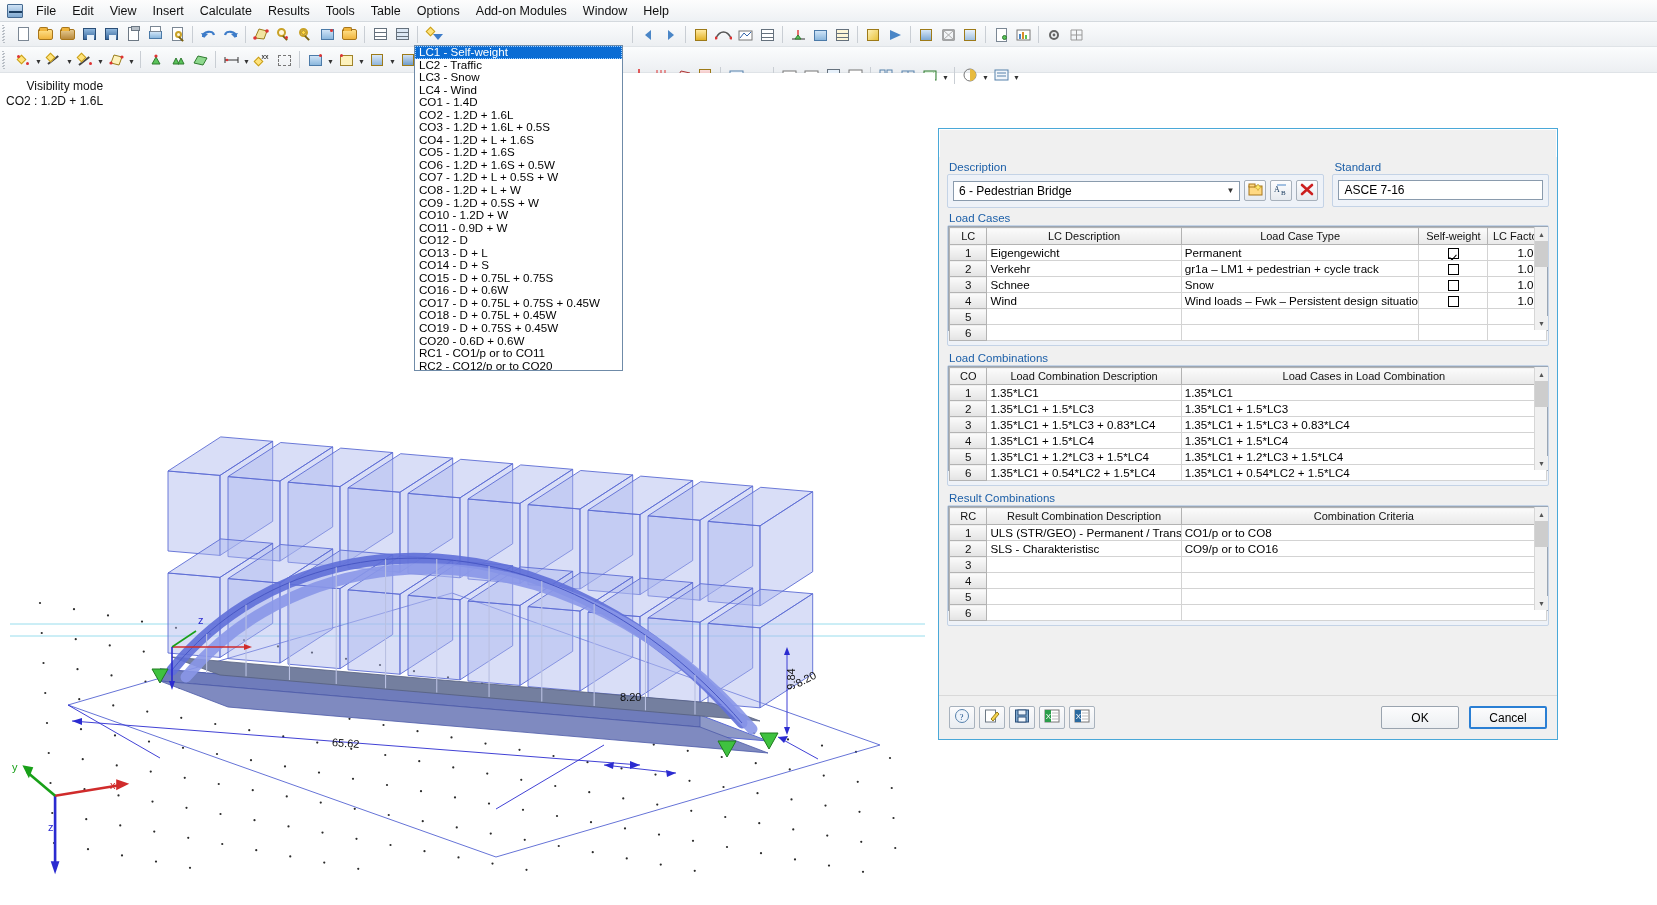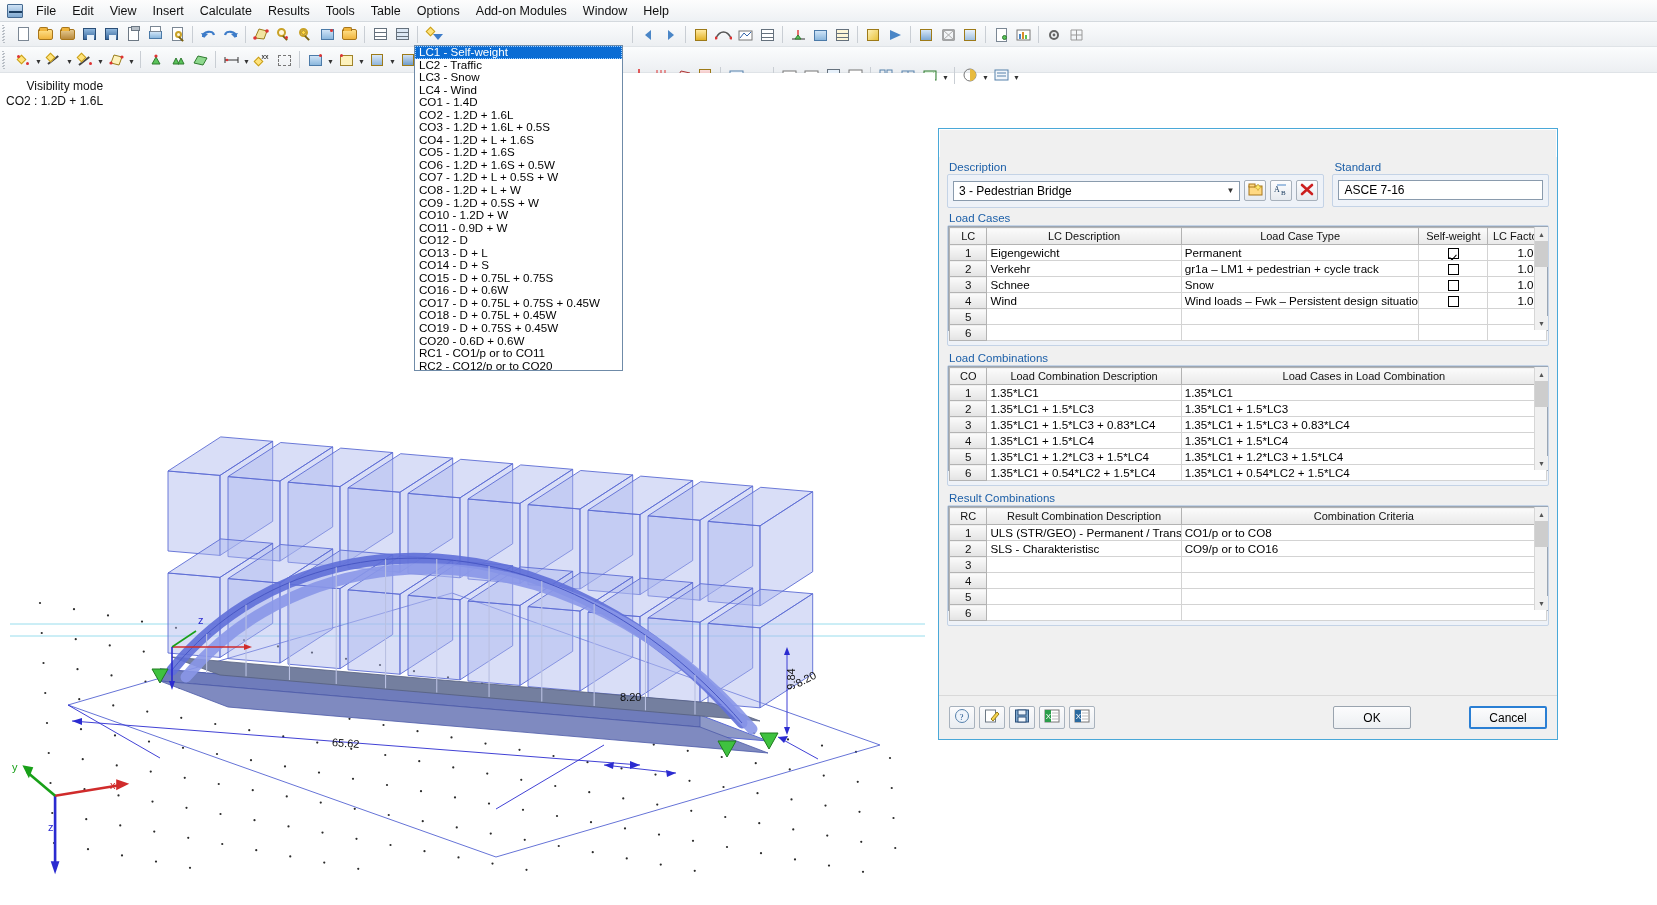--- a/index.html
+++ b/index.html
@@ -215,21 +215,21 @@
   .dlg-bottom {
     position:absolute; left:0; bottom:0; width:618px; height:44px;
     border-top:1px solid #d9d9d9; background:#f0f0f0;
     display:flex; align-items:center; padding:0 10px;
   }
   .btn-ok, .btn-cancel {
     width:78px;height:23px; font-size:12px; display:flex;align-items:center;justify-content:center;
     background:linear-gradient(#fcfcfd,#eceff2); border:1px solid #9aa4af; border-radius:2px;
     cursor:default;
   }
-  .btn-cancel { border:2px solid #2a7fd4;margin-left:48px; }
+  .btn-cancel { border:2px solid #2a7fd4; }
   .icon-btn {
     width:26px;height:23px; margin-right:4px;
     background:linear-gradient(#fcfcfd,#e9edf1); border:1px solid #a8b2bd; border-radius:2px;
     display:flex;align-items:center;justify-content:center; cursor:default;
   }
 
   .dim-label { position:absolute; font-size:11px; color:#111; font-family:"Liberation Sans",sans-serif; }
 </style>
 </head>
 <body>
@@ -1067,21 +1067,21 @@
   <div class="dialog">
 
 
     <div class="dlg-body">
 
       <div class="desc-row">
         <div class="desc-col">
           <div class="group-label">Description</div>
           <div class="group-panel" style="padding:5px 5px 6px 5px;display:flex;align-items:center;">
             <div class="combo" style="flex:1">
-              <span>3 - Pedestrian Bridge</span>
+              <span>6 - Pedestrian Bridge</span>
               <span class="caret">▼</span>
             </div>
             <div class="sm-btn">
               <span>
                 <svg width="15" height="13">
                     <rect x="1" y="3" width="13" height="9" fill="#ffd983" stroke="#a8761b"></rect>
                     <rect x="1" y="1" width="6" height="3" fill="#ffd983" stroke="#a8761b"></rect>
                     <path d="M10 1 l1.3 2.2 L13.8 4.2 l-2.5 1 L10 7.5 L8.7 5.2 L6.2 4.2 L8.7 3.2 z" fill="#ffe96e" stroke="#b08b12" stroke-width="0.5"></path>
                   </svg>
               </span>

